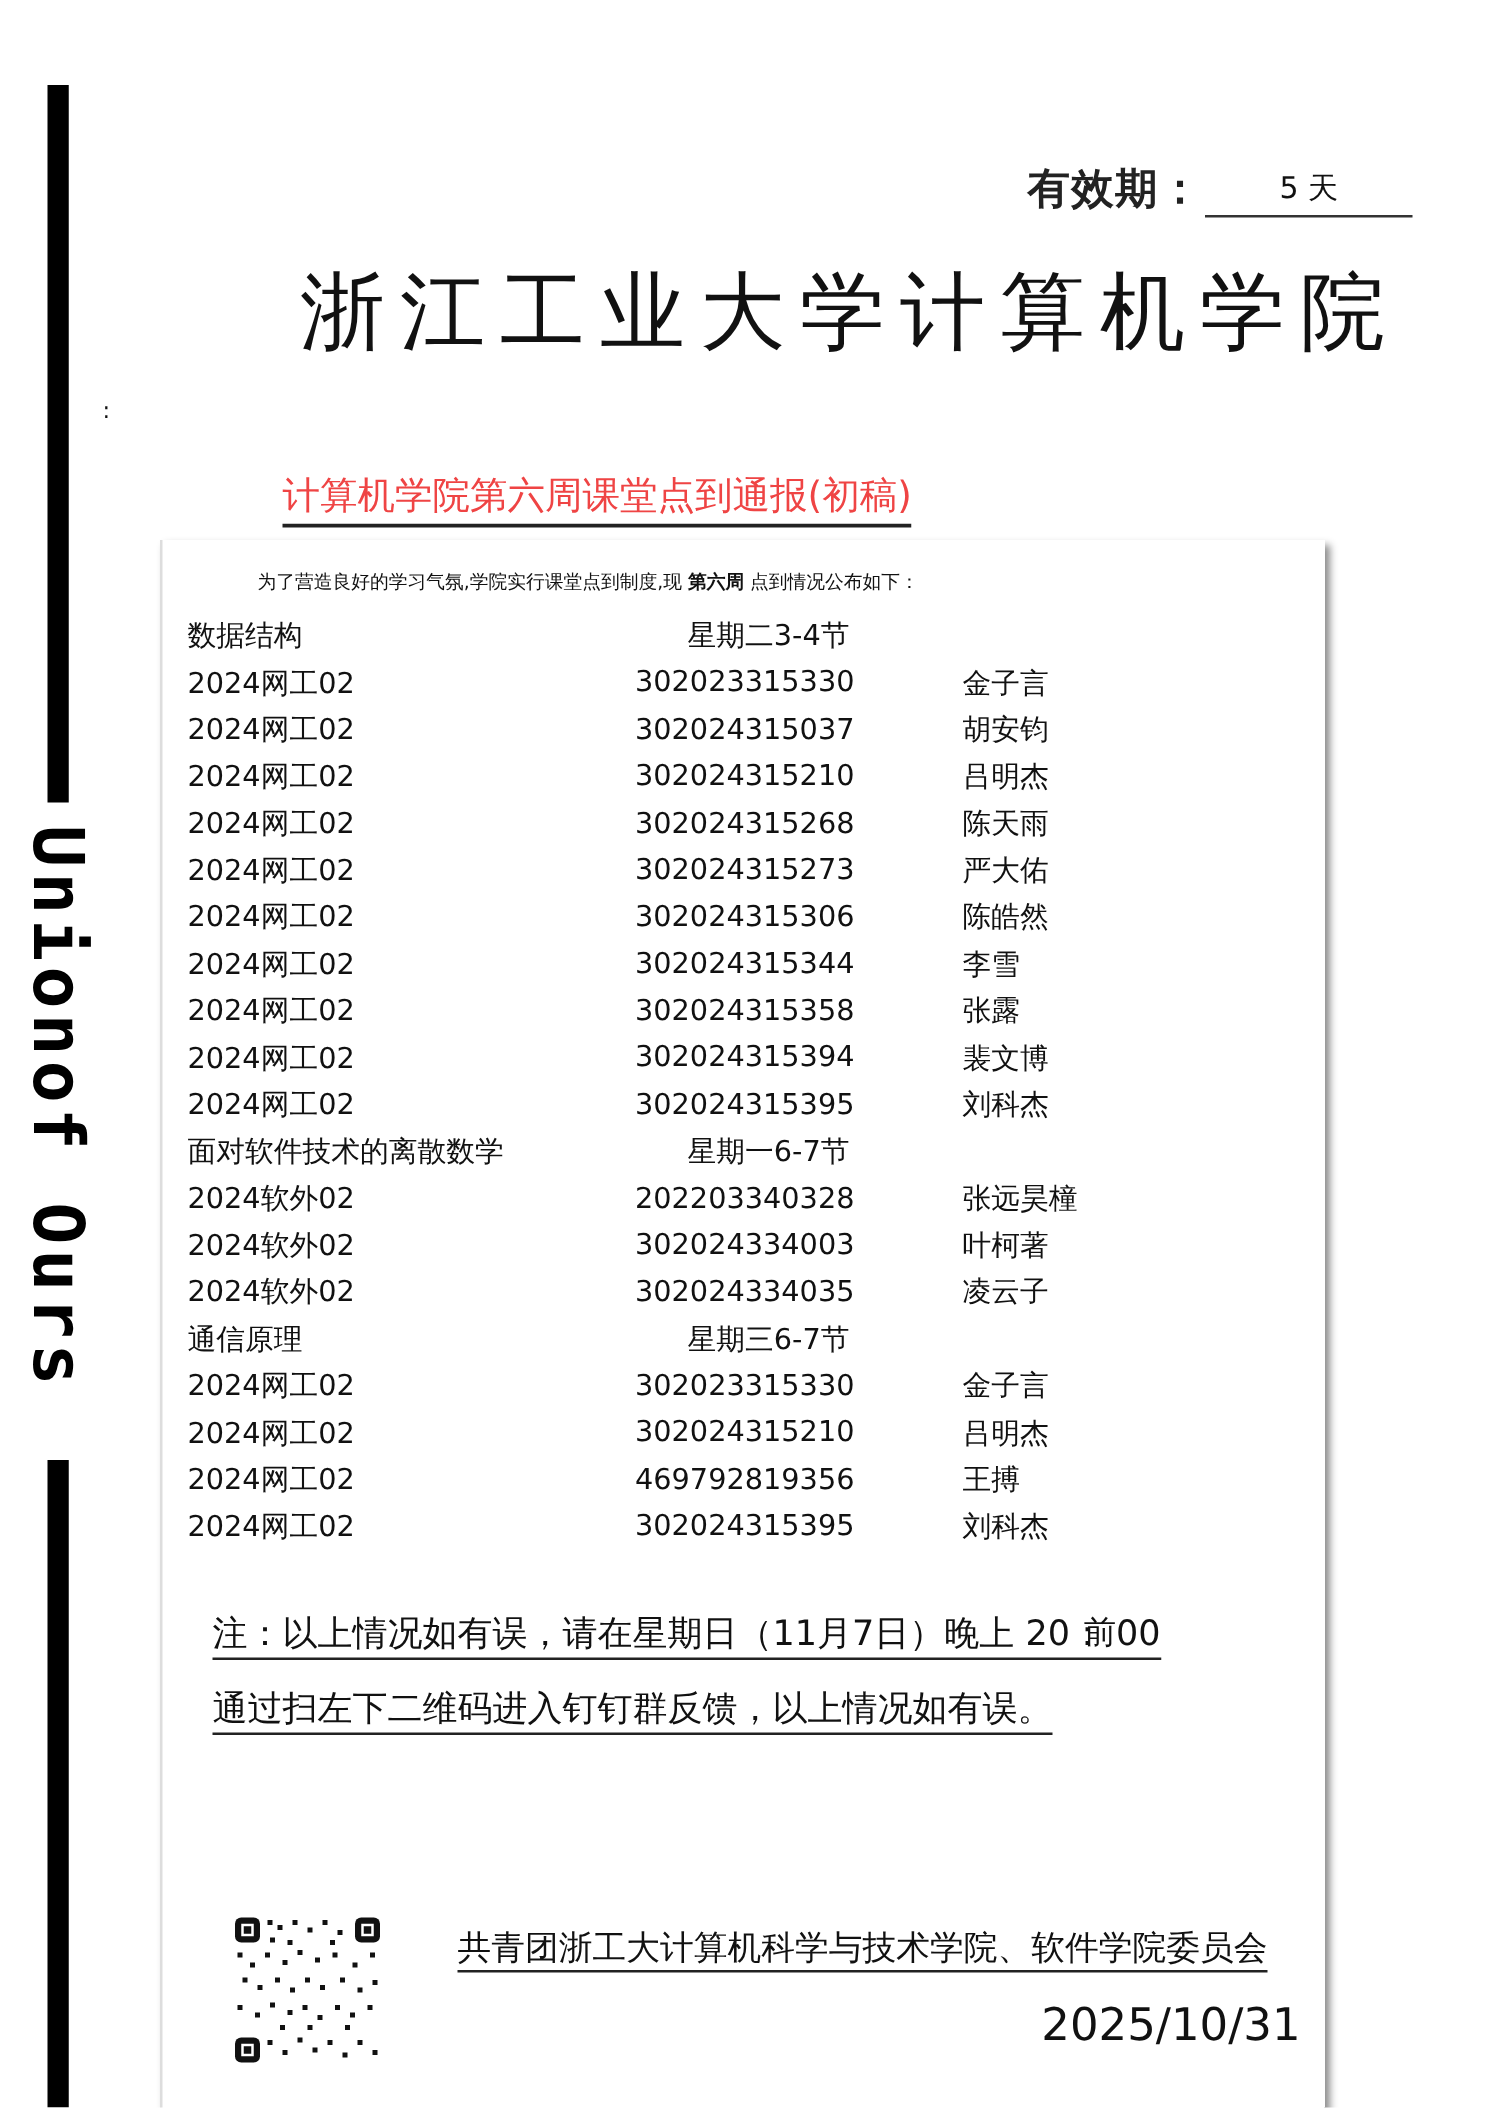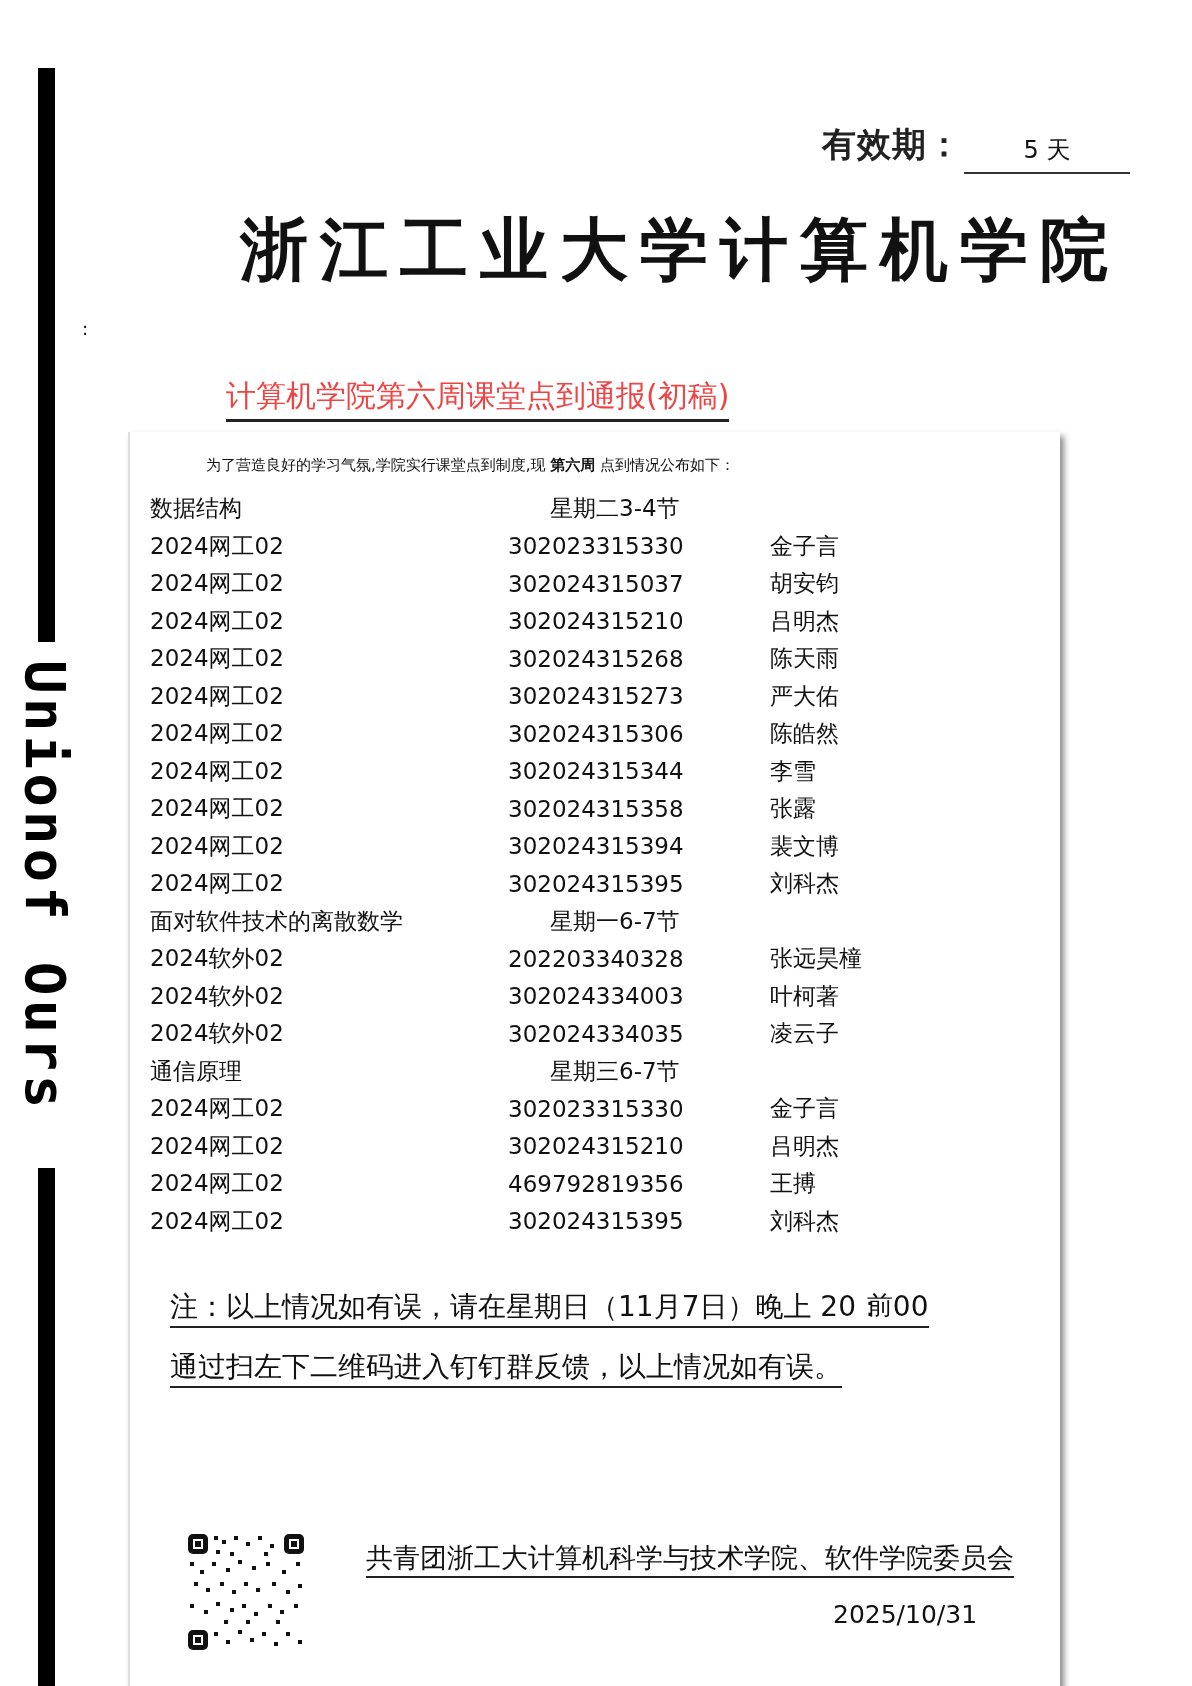--- a/index.html
+++ b/index.html
@@ -8,25 +8,25 @@
     font-family: "DejaVu Sans", "Liberation Sans", sans-serif; color: #111;
   }
   .side-bar-top { position: absolute; left: 38px; top: 68px; width: 17px; height: 574px; background: #000; }
   .side-bar-bottom { position: absolute; left: 38px; top: 1168px; width: 17px; height: 518px; background: #000; }
   .side-text {
     position: absolute; left: 10px; top: 660px; width: 70px; height: 490px;
     writing-mode: vertical-rl; font-family: "DejaVu Sans Mono", monospace; font-weight: bold;
     font-size: 56px; letter-spacing: 4px; color: #000; line-height: 70px; text-align: left;
   }
   .colon-mark { position: absolute; left: 82px; top: 318px; font-size: 18px; }
-  .validity { position: absolute; left: 822px; top: 122px; display: flex; align-items: flex-start; }
+  .validity { position: absolute; left: 822px; top: 122px; display: flex; align-items: flex-end; }
   .validity-label { font-size: 34px; font-weight: bold; color: #222; letter-spacing: 1px; }
   .validity-value { width: 166px; border-bottom: 2px solid #333; text-align: center; font-size: 24px; padding-bottom: 6px; margin-left: 2px; margin-top: 12px; }
   .college-title {
-    position: absolute; left: 240px; top: 205px; font-size: 68px; font-weight: bold; letter-spacing: 12px; color: #111;
+    position: absolute; left: 240px; top: 205px; font-size: 68px; font-weight: normal; letter-spacing: 12px; color: #111;
     font-family: "DejaVu Sans", sans-serif;
   }
   .report-title {
     position: absolute; left: 226px; top: 376px; font-size: 30px; color: #ef4444;
     border-bottom: 3px solid #222; padding-bottom: 2px; white-space: nowrap;
   }
   .sheet {
     position: absolute; left: 128px; top: 432px; width: 930px; height: 1260px; background: #fff;
     border-left: 2px solid #ddd; box-shadow: 4px 4px 6px rgba(0,0,0,0.45);
   }
@@ -35,21 +35,21 @@
   .rows { position: absolute; left: 20px; top: 58px; }
   .row { display: flex; height: 37.5px; align-items: center; font-size: 23px; }
   .row.group { height: 37.5px; gap: 42px; }
   .c1 { width: 358px; }
   .c2 { width: 262px; }
   .c3 { width: 200px; }
   .note { position: absolute; left: 40px; font-size: 28px; border-bottom: 2px solid #222; white-space: nowrap; }
   .note-tail { position: absolute; font-size: 26px; }
   .qr { position: absolute; left: 56px; top: 1100px; width: 120px; height: 120px; }
   .org { position: absolute; left: 236px; top: 1108px; font-size: 27px; border-bottom: 2px solid #222; white-space: nowrap; }
-  .date { position: absolute; left: 703px; top: 1168px; font-size: 25px; }
+  .date { position: absolute; left: 703px; top: 1168px; font-size: 36px; }
 </style>
 </head>
 <body>
 
 <div class="side-bar-top"></div>
 <div class="side-text">Unionof Ours</div>
 <div class="side-bar-bottom"></div>
 <div class="colon-mark">:</div>
 
 <div class="validity">

